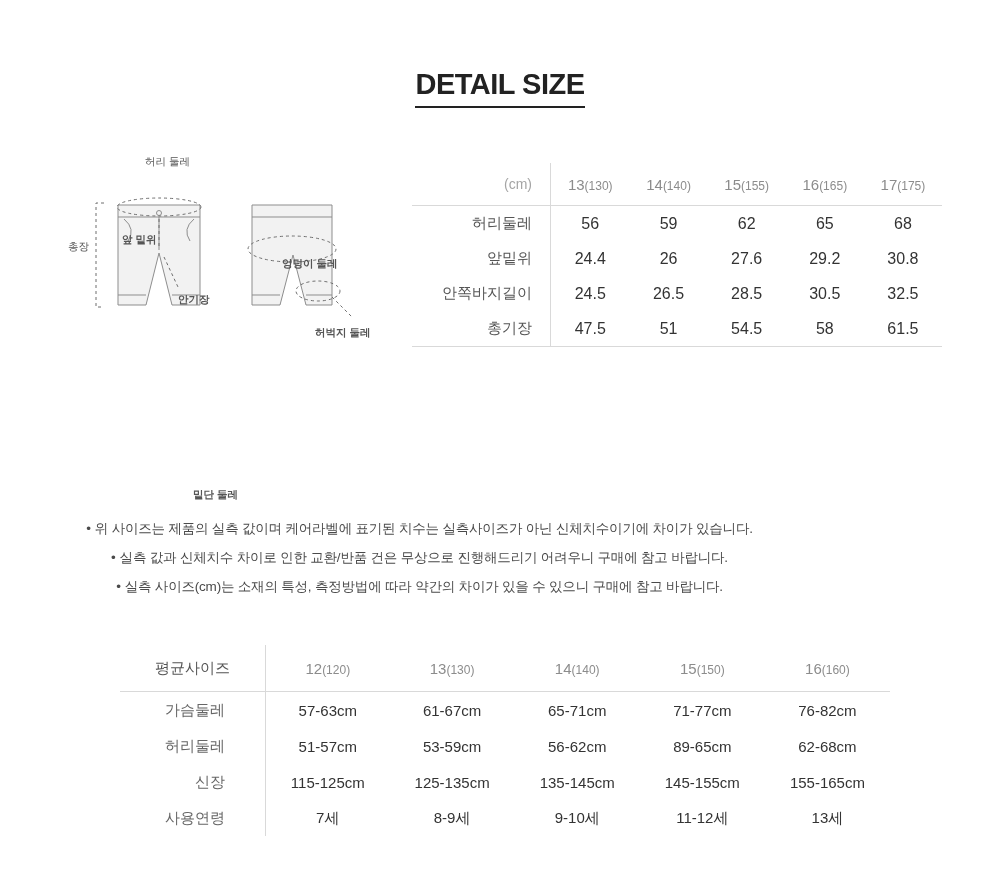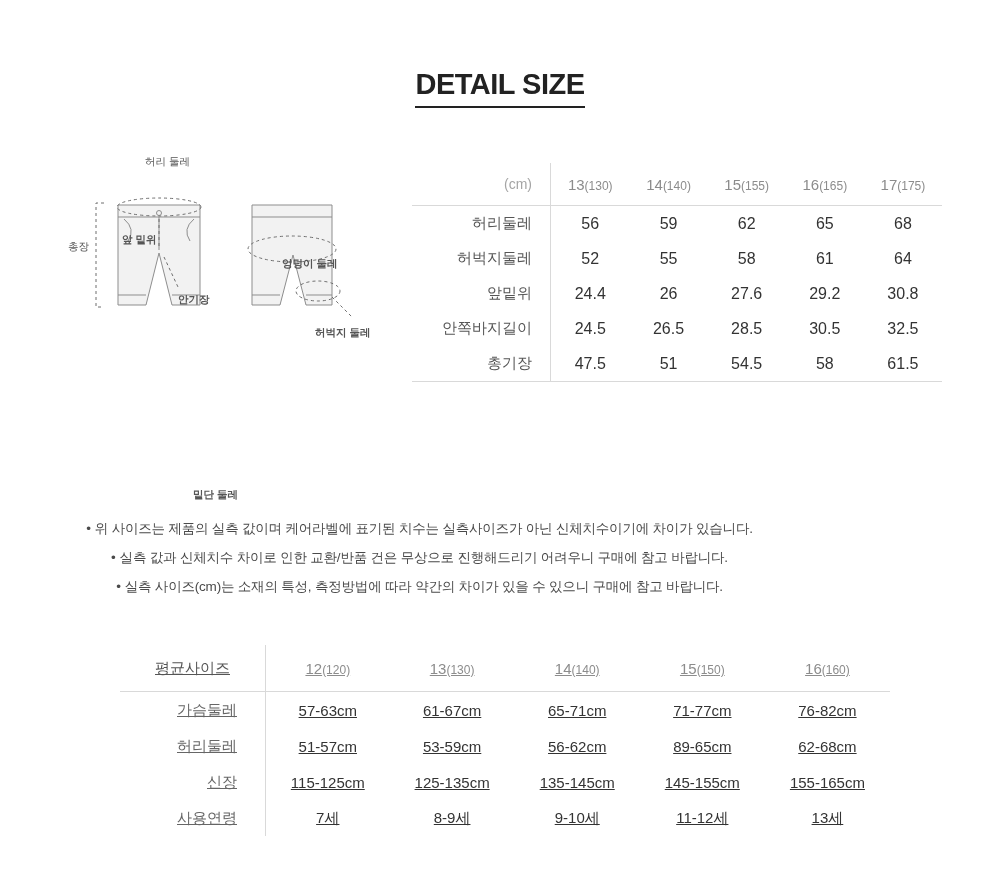--- a/index.html
+++ b/index.html
@@ -136,37 +136,36 @@
     width: 770px;
     border-collapse: collapse;
   }
   #avgtable th, #avgtable td {
     text-align: center;
     font-size: 15px;
     font-weight: normal;
     height: 36px;
     padding: 0;
     color: #555555;
-    text-decoration: underline;
   }
   #avgtable thead th {
     height: 46px;
     border-bottom: 1px solid #d9d9d9;
     color: #8c8c8c;
   }
   #avgtable thead th .sub { font-size: 12px; }
   #avgtable thead th.firstcol {
     color: #555555;
     font-size: 15px;
     border-right: 1px solid #d9d9d9;
     width: 145px;
   }
   #avgtable td.rowhead {
     text-align: right;
-    padding-right: 28px;
+    padding-right: 40px;
     border-right: 1px solid #d9d9d9;
     color: #666666;
   }
   #avgtable td.val { color: #333333; font-size: 15px; }
 </style>
 </head>
 <body>
 
 <div id="title">
   <span class="u">DETAIL SIZE</span>
@@ -243,28 +242,20 @@
     </tr>
   </thead>
   <tbody>
     <tr>
       <td class="rowhead">허리둘레</td>
       <td class="val">56</td>
       <td class="val">59</td>
       <td class="val">62</td>
       <td class="val">65</td>
       <td class="val">68</td>
-    </tr>
-    <tr>
-      <td class="rowhead">허벅지둘레</td>
-      <td class="val">52</td>
-      <td class="val">55</td>
-      <td class="val">58</td>
-      <td class="val">61</td>
-      <td class="val">64</td>
     </tr>
     <tr>
       <td class="rowhead">앞밑위</td>
       <td class="val">24.4</td>
       <td class="val">26</td>
       <td class="val">27.6</td>
       <td class="val">29.2</td>
       <td class="val">30.8</td>
     </tr>
     <tr>

